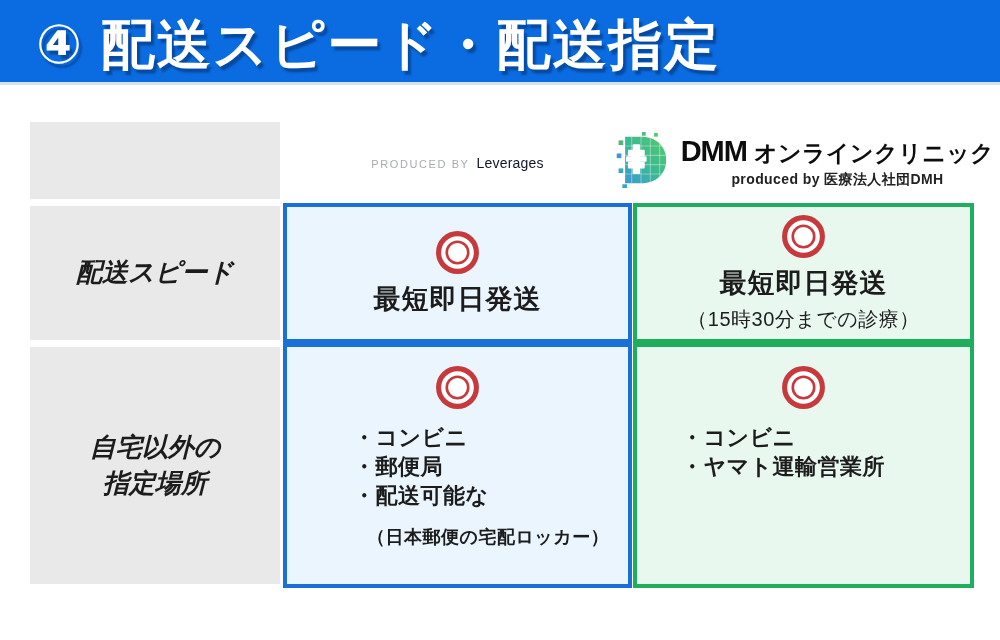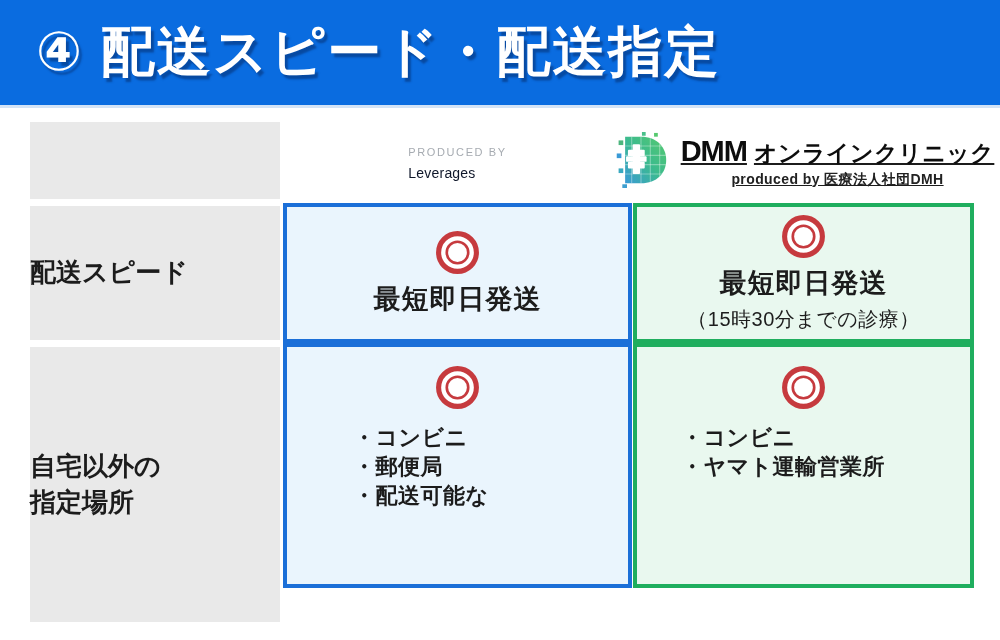--- a/index.html
+++ b/index.html
@@ -4,48 +4,48 @@
 <style>
   html,body{margin:0;padding:0;}
   body{
     width:1000px;height:640px;position:relative;overflow:hidden;
     background:#ffffff;
     font-family:"Liberation Sans","DejaVu Sans",sans-serif;
     color:var(--text,#1c1c1c);
   }
   
   .header{
-    position:absolute;left:0;top:0;width:1000px;height:105px;
+    position:absolute;left:0;top:0;width:1000px;height:82px;
     background:var(--header-bg,#0a6ce0);
-    display:flex;align-items:center;
+    display:flex;align-items:flex-end;
     box-shadow:0 3px 0 rgba(130,175,230,.35);
   }
   .header .title{
     margin-left:36px;
     font-size:54px;font-weight:bold;color:#ffffff;letter-spacing:2px;
     text-shadow:3px 4px 2px rgba(6,45,110,.55);
     white-space:nowrap;
   }
   
   .cell{position:absolute;box-sizing:border-box;}
   .label-cell{
     left:30px;width:250px;background:var(--label-cell-bg,#e9e9e9);
-    display:flex;flex-direction:column;align-items:flex-start;justify-content:center;
-    font-size:26px;font-weight:bold;line-height:1.35;text-align:center;
+    display:flex;flex-direction:column;align-items:center;justify-content:center;
+    font-size:26px;font-weight:bold;line-height:1.35;text-align:center;font-style:italic;
   }
   #label-empty{top:122px;height:77px;}
   #label-speed{top:206px;height:134px;}
-  #label-loc{top:347px;height:275px;}
+  #label-loc{top:347px;height:237px;}
   
   .logo-cell{top:122px;height:79px;display:flex;align-items:center;justify-content:center;background:#fff;}
   #logo-levacli{left:283px;width:349px;flex-direction:column;}
-  #logo-dmm{left:633px;width:341px;text-decoration:underline;}
+  #logo-dmm{left:633px;width:341px;}
   .levacli-row{display:flex;align-items:center;gap:9px;}
   .levacli-name{font-size:33px;font-weight:bold;color:#2b3038;letter-spacing:2px;}
-  .levacli-tag{margin-top:3px;font-size:11px;color:#a6abb1;letter-spacing:1.6px;display:flex;align-items:baseline;gap:7px;flex-direction:column;}
+  .levacli-tag{margin-top:3px;font-size:11px;color:#a6abb1;letter-spacing:1.6px;display:flex;align-items:baseline;gap:7px;}
   .levacli-tag .brand{color:#0f172a;font-size:14px;font-weight:normal;letter-spacing:.2px;}
   .dmm-wrap{display:flex;align-items:center;gap:12px;}
   .dmm-text{display:flex;flex-direction:column;align-items:center;}
   .dmm-nameline{display:flex;align-items:baseline;gap:7px;white-space:nowrap;}
   .dmm-mark{font-size:29px;font-weight:900;color:#0d0d0d;letter-spacing:-1px;}
   .dmm-name{font-size:23px;font-weight:bold;color:#0d0d0d;letter-spacing:.5px;}
   .dmm-tag{margin-top:2px;font-size:14px;font-weight:bold;color:#222;letter-spacing:.4px;}
   
   .box{border-style:solid;border-width:4px;}
   .levacli-box{left:283px;width:349px;border-color:var(--levacli-border,#1b6fd8);background:var(--levacli-bg,#eaf5fd);}
@@ -159,20 +159,21 @@
     <svg width="47" height="47" viewBox="0 0 46 46">
       <circle cx="23" cy="23" r="18.5" fill="#ffffff" stroke="#c63a3e" stroke-width="5"></circle>
       <circle cx="23" cy="23" r="10.5" fill="none" stroke="#c63a3e" stroke-width="2.6"></circle>
     </svg>
   </span>
   <div class="list">
     <div>・コンビニ</div>
     <div>・郵便局</div>
     <div>・配送可能な</div>
   </div>
+  <div class="locker-note">（日本郵便の宅配ロッカー）</div>
 </div>
 
 <div class="cell box dmm-box row2" id="box-dmm-loc">
   <span class="icon-wrap">
     <svg width="47" height="47" viewBox="0 0 46 46">
       <circle cx="23" cy="23" r="18.5" fill="#ffffff" stroke="#c63a3e" stroke-width="5"></circle>
       <circle cx="23" cy="23" r="10.5" fill="none" stroke="#c63a3e" stroke-width="2.6"></circle>
     </svg>
   </span>
   <div class="list">

